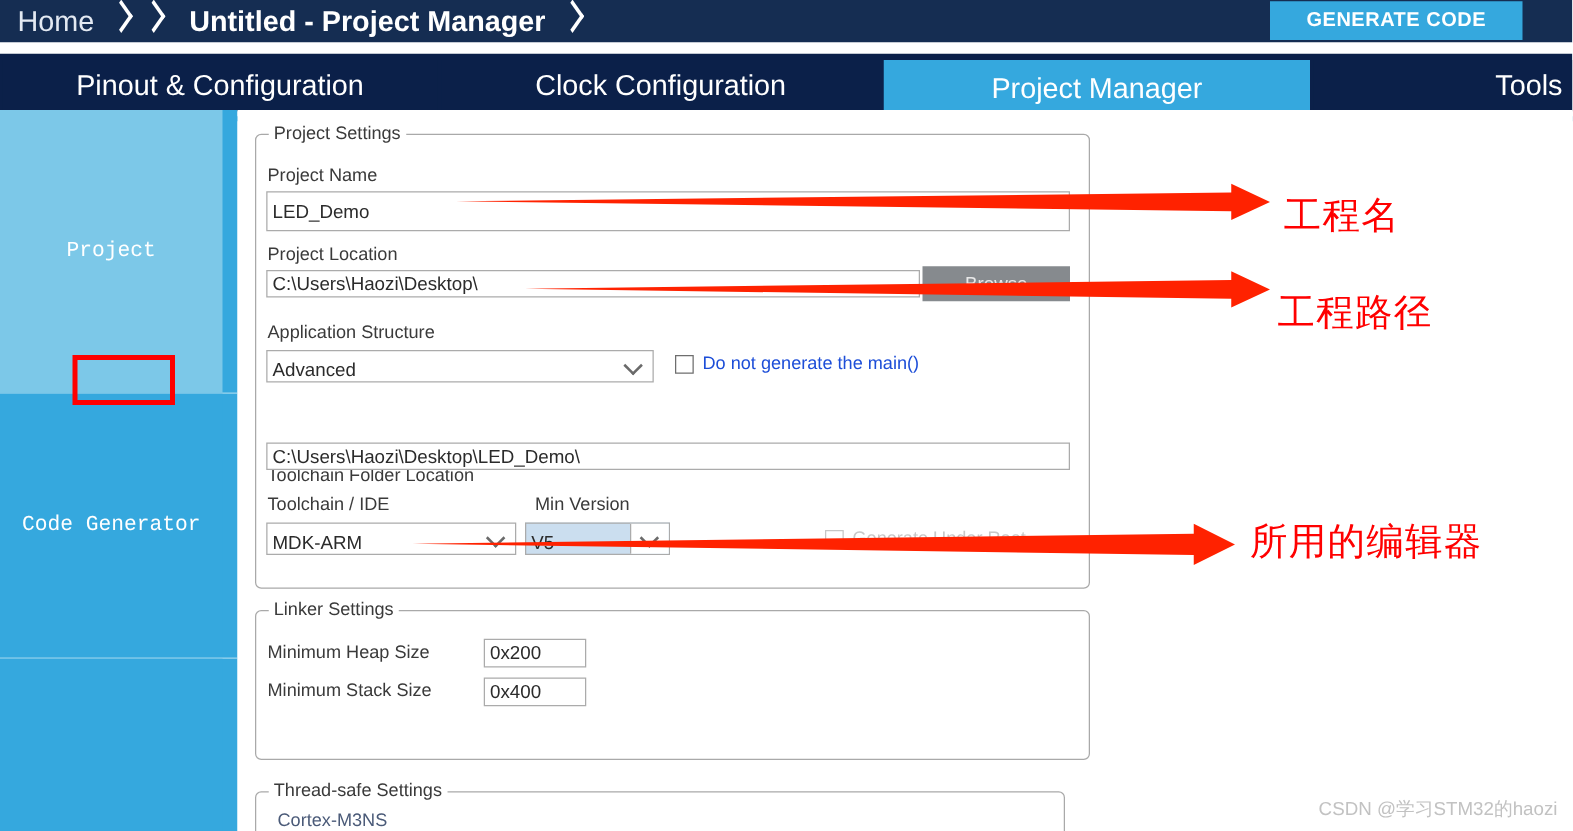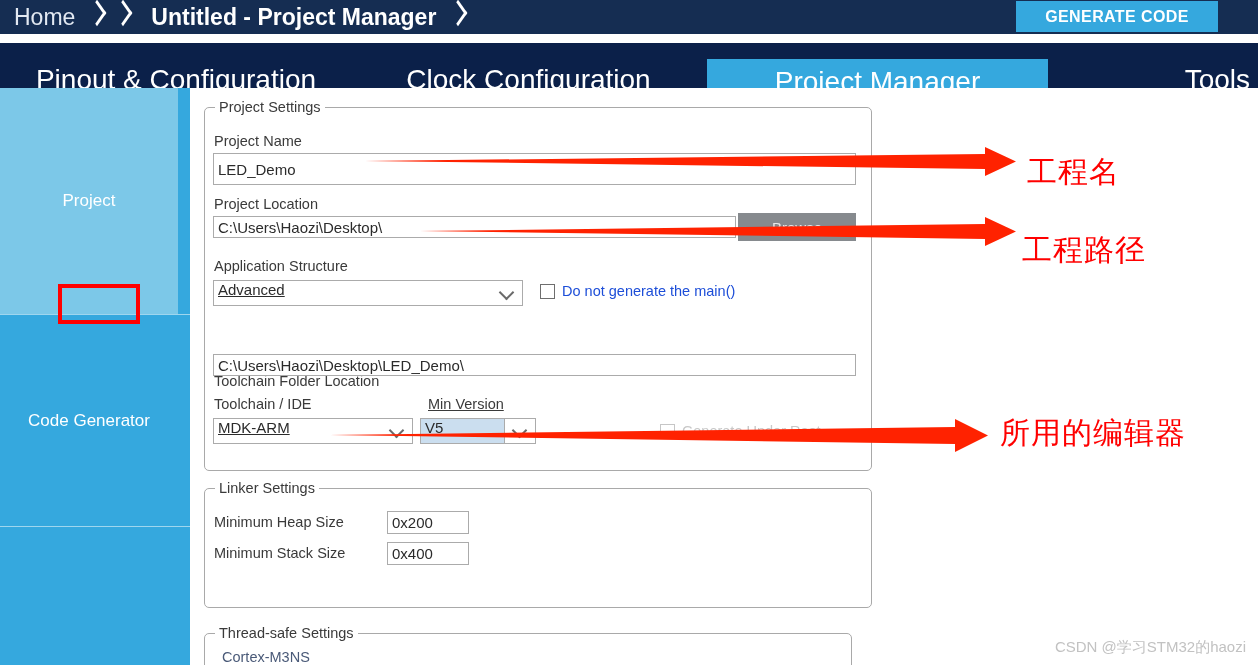--- a/index.html
+++ b/index.html
@@ -72,24 +72,24 @@
     width: 1258px; height: 54px;
     background: #ffffff;
   }
   .tabstrip {
     position: absolute; left: 0; top: 9px;
     width: 1258px; height: 45px;
     background: #0B2049;
   }
   .tab {
     position: absolute;
-    top: 16px; height: 41px;
+    top: 5px; height: 41px;
     display: flex; align-items: center; justify-content: center;
     color: #ffffff;
-    font-size: 28px;
+    font-size: 23px;
     background: #0B2049;
     cursor: pointer;
     white-space: nowrap;
   }
   .tab.t1 { left: 2px;    width: 348px; }
   .tab.t2 { left: 353px;  width: 351px; }
   .tab.t3 { left: 707px;  width: 341px; background: #35A8DE; height: 45px; }
   .tab.t4 { left: 1051px; width: 207px; justify-content: flex-end; padding-right: 8px; box-sizing: border-box;}
   .tabstrip-under {
     position: absolute; left: 0; top: 50px;
@@ -103,20 +103,21 @@
     width: 190px; height: 577px;
     background: #35A8DE;
   }
   .side-item {
     position: absolute;
     left: 0; width: 178px;
     display: flex; align-items: center; justify-content: center;
     color: #ffffff;
     font-size: 17px;
     cursor: pointer;
+    font-family: Liberation Mono, monospace;
   }
   .side-item.s0 { top: 0px;   height: 226px; background: #7CC8E8; }
   .side-item.s1 { top: 227px; height: 211px; background: #35A8DE; }
   .side-item.s2 { top: 439px; height: 138px; background: #35A8DE; }
   .side-sep {
     position: absolute; left: 0; width: 190px; height: 1px;
     background: #9FD6EE;
   }
   .side-sep.a { top: 226px; }
   .side-sep.b { top: 438px; }
@@ -178,26 +179,25 @@
     display: flex; align-items: center;
     font-family: "Liberation Sans", sans-serif;
     outline: none;
   }
 
   .combo {
     position: absolute;
     border: 1px solid #ABABAB;
     box-sizing: border-box;
     background: #ffffff;
-    display: flex; align-items: flex-start;
+    display: flex; align-items: flex-end;
     font-size: 15px;
     color: #2B2B2B;
     padding-left: 4px;
     cursor: pointer;
-    text-decoration: underline;
   }
   .combo .caret {
     position: absolute;
     right: 10px; top: 50%;
     width: 9px; height: 9px;
     margin-top: -6px;
     border-left: 2px solid #6A6A6A;
     border-bottom: 2px solid #6A6A6A;
     transform: rotate(-45deg);
   }
@@ -322,21 +322,21 @@
 
     <div class="fld-label" style="left:22px; top:240px;margin-top:45px;">Toolchain Folder Location</div>
     <div class="textbox" style="left:21px; top:266px; width:643px; height:22px;text-align:center;">C:\Users\Haozi\Desktop\LED_Demo\</div>
 
     <div class="fld-label" style="left:22px; top:308px;">Toolchain / IDE</div>
     <div class="combo" style="left:21px; top:330px; width:200px; height:26px;">
       <span>MDK-ARM</span>
       <span class="caret"></span>
     </div>
 
-    <div class="fld-label" style="left:236px; top:308px;text-decoration:underline;">Min Version</div>
+    <div class="fld-label" style="left:236px; top:308px;">Min Version</div>
     <div class="combo hl" style="left:228px; top:330px; width:116px; height:26px;">
       <span>V5</span>
       <span class="caret-zone"></span>
       <span class="caret"></span>
     </div>
 
     <div class="chk disabled" style="left:468px; top:335px;">
       <span class="box"></span>
       <span>Generate Under Root</span>
     </div>

